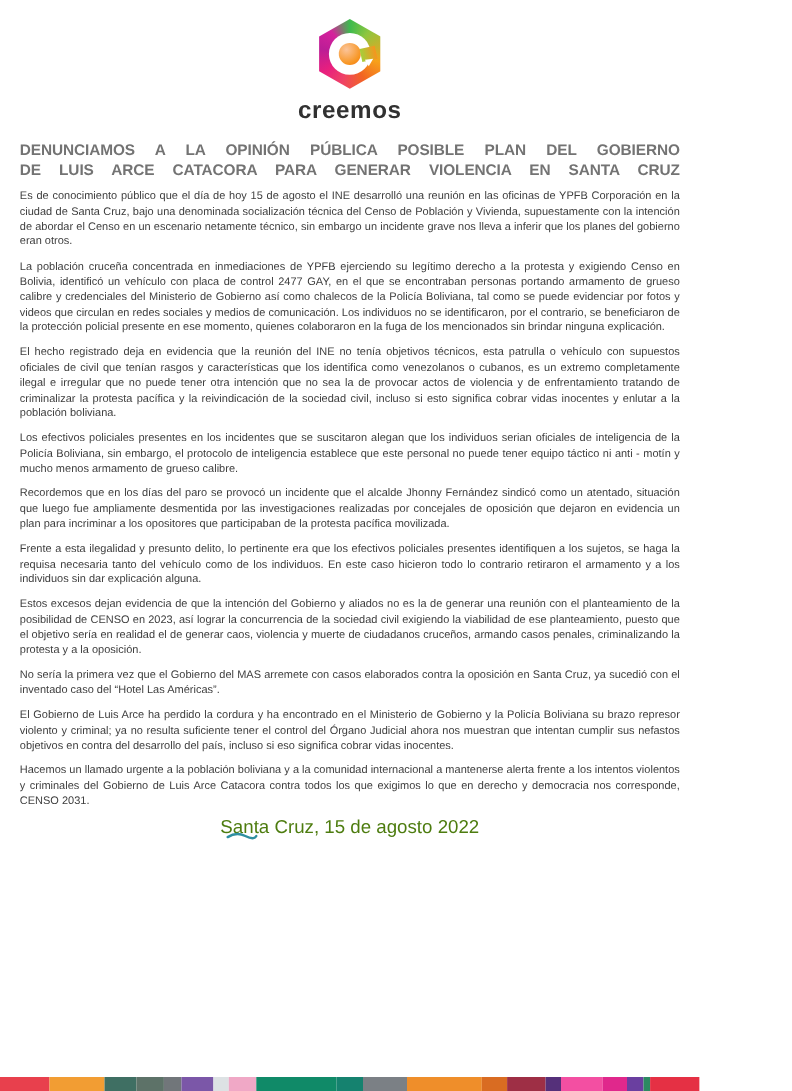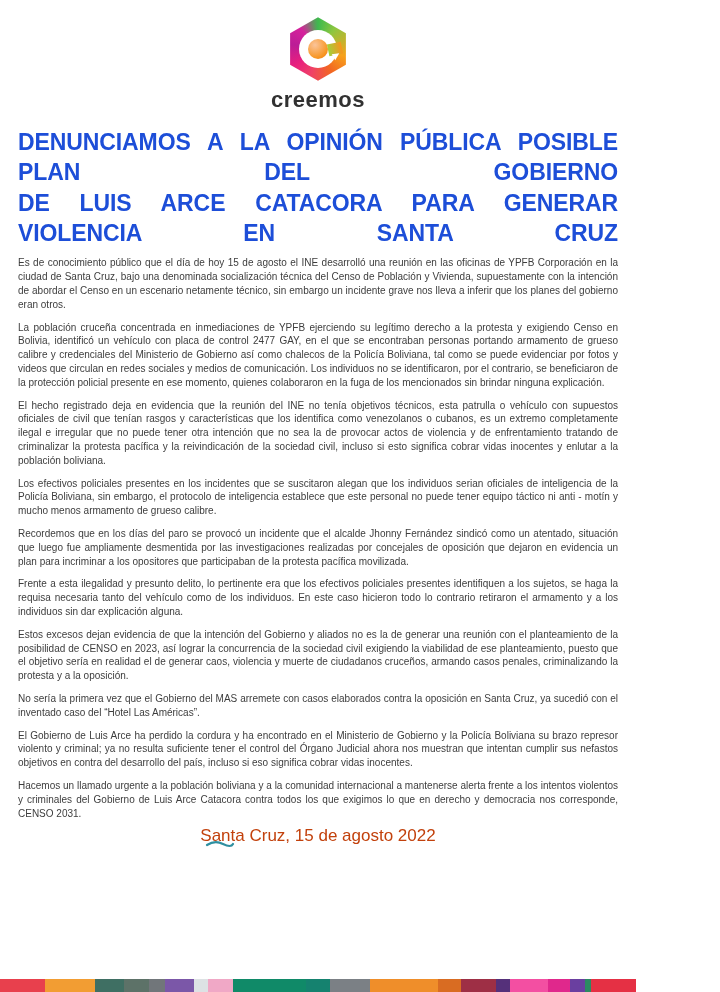--- a/index.html
+++ b/index.html
@@ -21,30 +21,30 @@
     background:radial-gradient(circle at 35% 30%, #fbc49a, #f7941e 70%, #f26522);}
   .c-notch{position:absolute;right:7px;top:27px;width:14px;height:12px;
     background:linear-gradient(90deg,#a5cf3a,#f7941e);transform:rotate(-12deg);}
   .c-tip{position:absolute;right:9px;top:36px;width:0;height:0;
     border-left:7px solid #ffffff;border-top:3px solid transparent;border-bottom:4px solid transparent;
     transform:rotate(-30deg);}
   .wordmark{margin-top:5px;font-size:22px;font-weight:800;letter-spacing:.5px;color:#313131;}
 
   
   .doc-title{margin:14px 18px 8px;}
-  .title-line{display:block;font-size:23px;font-weight:800;color:#1d4ed8;
+  .title-line{display:block;font-size:14px;font-weight:800;color:#737373;
     line-height:1.32;letter-spacing:-.1px;text-align:justify;text-align-last:justify;}
 
   
   .body-text{margin:0 18px;color:#3d3d3d;}
   .body-text p{margin:0 0 9px;font-size:10px;line-height:1.38;text-align:justify;}
 
   
   .dateline-row{position:relative;text-align:center;margin-top:-3px;}
-  .dateline{display:inline-block;font-size:17px;color:#c2410c;}
+  .dateline{display:inline-block;font-size:17px;color:#4d7c0f;}
   .squiggle{position:absolute;left:205px;top:13px;}
 
   
   .footer-strip{position:absolute;left:0;right:0;bottom:0;height:13px;display:flex;overflow:hidden;}
   .footer-strip div{height:100%;}
 </style>
 </head>
 <body>
 
 <div class="page">

